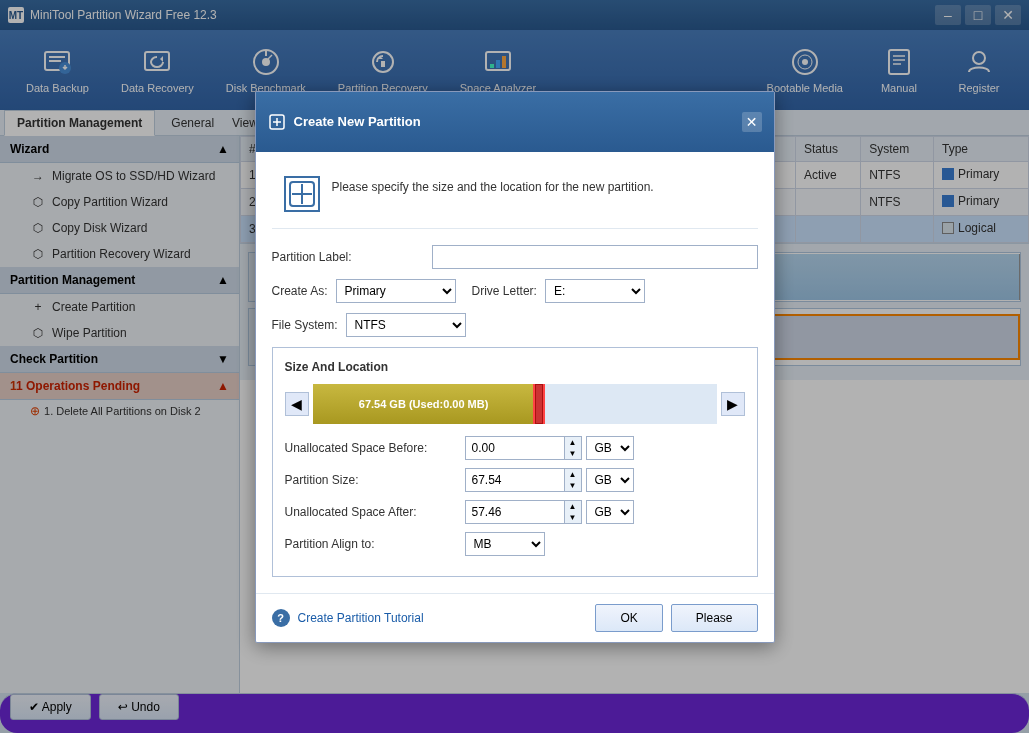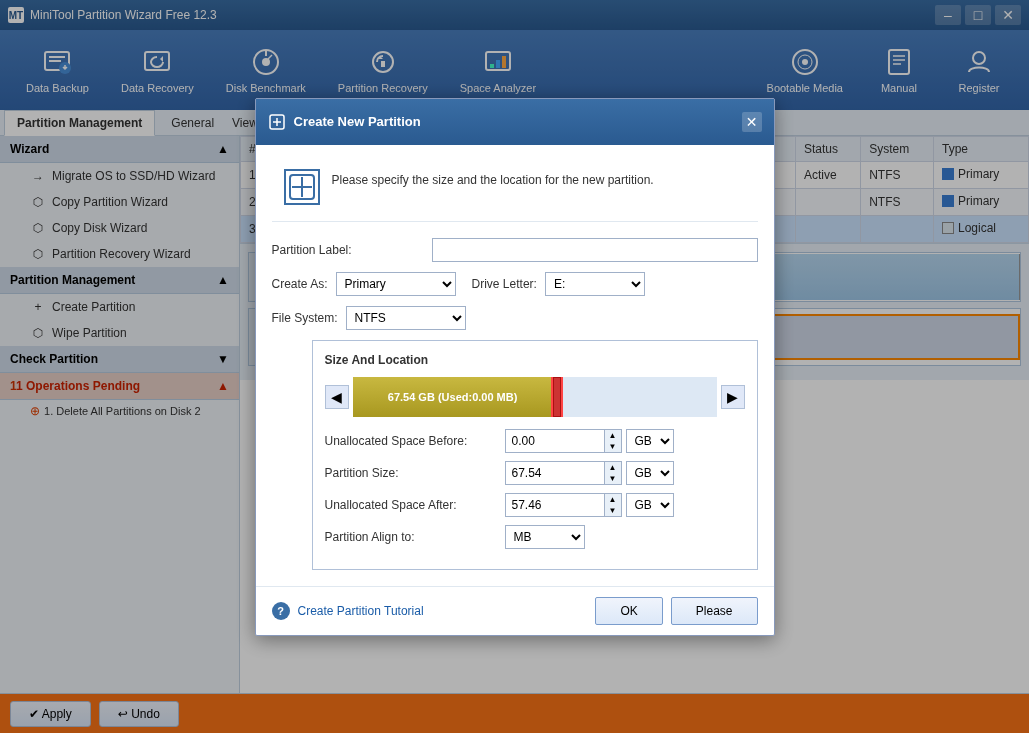--- a/index.html
+++ b/index.html
@@ -122,26 +122,27 @@
     .disk-partitions { display: flex; flex: 1; height: 46px; overflow: hidden; }
     .disk-partition { display: flex; flex-direction: column; justify-content: center; padding: 2px 4px; font-size: 10px; border-right: 1px solid #999; overflow: hidden; cursor: pointer; }
     .disk-partition.blue { background: linear-gradient(to bottom, #5ba3e0, #3d8cc8); color: white; }
     .disk-partition.light-blue { background: linear-gradient(to bottom, #b8d8f0, #a0c8e8); color: #333; }
     .disk-partition.unallocated { background: #d0d8e8; color: #555; }
     .disk-partition.selected { outline: 2px solid #ff8800; outline-offset: -2px; }
 
     
     .bottom-bar {
       height: 40px;
-      background: #f97316;
+      background: #6d28d9;
       border-top: 1px solid #c0d0e0;
       display: flex;
-      align-items: center;
+      align-items: flex-start;
       padding: 0 10px;
       gap: 8px;
+      border-radius: 17px;
     }
     .bottom-btn {
       padding: 5px 18px;
       border: 1px solid #b0c0d8;
       background: linear-gradient(to bottom, #f0f4fc, #dce8f8);
       cursor: pointer;
       border-radius: 3px;
       font-size: 12px;
       display: flex;
       align-items: center;
@@ -161,21 +162,21 @@
     .modal {
       background: white;
       border: 1px solid #8899bb;
       box-shadow: 0 4px 20px rgba(0,0,0,0.4);
       width: 520px;
       border-radius: 2px;
     }
     .modal-title-bar {
       background: linear-gradient(to bottom, #3a6ea5, #2a5a90);
       color: white;
-      padding: 13px 12px;
+      padding: 20px 12px;
       display: flex;
       align-items: center;
       gap: 8px;
       font-size: 13px;
     }
     .modal-title-icon { width: 18px; height: 18px; }
     .modal-title-text { flex: 1; font-weight: bold; }
     .modal-close-btn { width: 20px; height: 20px; background: rgba(255,255,255,0.2); border: none; color: white; cursor: pointer; font-size: 14px; display: flex; align-items: center; justify-content: center; border-radius: 2px; }
     .modal-body { padding: 16px; }
     .modal-info-row { display: flex; align-items: flex-start; gap: 12px; padding: 8px 12px 16px; border-bottom: 1px solid #e0e8f0; margin-bottom: 16px; }
@@ -183,21 +184,21 @@
     .modal-info-text { font-size: 12px; color: #333; padding-top: 4px; }
     .form-row { display: flex; align-items: center; margin-bottom: 10px; }
     .form-label { width: 160px; font-size: 12px; color: #333; flex-shrink: 0; }
     .form-input { flex: 1; padding: 3px 6px; border: 1px solid #a0b0c8; font-size: 12px; height: 24px; }
     .form-select { padding: 2px 4px; border: 1px solid #a0b0c8; font-size: 12px; height: 24px; background: white; }
     .form-row-double { display: flex; align-items: center; margin-bottom: 10px; gap: 16px; }
     .form-half { display: flex; align-items: center; gap: 8px; }
     .form-half-label { font-size: 12px; color: #333; white-space: nowrap; }
 
     
-    .size-section { border: 1px solid #b0c0d8; padding: 12px; margin-top: 4px; margin-left: 40px; }
+    .size-section { border: 1px solid #b0c0d8; padding: 12px; margin-top: 4px; }
     .size-section-title { font-size: 12px; font-weight: bold; color: #333; margin-bottom: 10px; }
     .partition-bar-container { display: flex; align-items: center; margin-bottom: 12px; gap: 4px; }
     .partition-bar-arrow { width: 24px; height: 24px; background: #e0e8f8; border: 1px solid #b0c0d8; display: flex; align-items: center; justify-content: center; cursor: pointer; font-size: 14px; flex-shrink: 0; }
     .partition-bar-wrap { flex: 1; height: 40px; background: #8b5cf6; position: relative; overflow: hidden; display: flex; }
     .partition-bar-used { background: linear-gradient(to bottom, #c8b840, #a89820); height: 100%; display: flex; align-items: center; justify-content: center; color: white; font-size: 11px; font-weight: bold; min-width: 60px; }
     .partition-bar-free { background: #dde8f4; flex: 1; height: 100%; }
     .partition-bar-handle { width: 8px; height: 100%; background: #cc3333; border: 1px solid #aa1111; cursor: ew-resize; flex-shrink: 0; z-index: 2; }
     .handle-highlight { outline: 2px solid #ff4444; }
 
     .size-input-row { display: flex; align-items: center; margin-bottom: 8px; }

